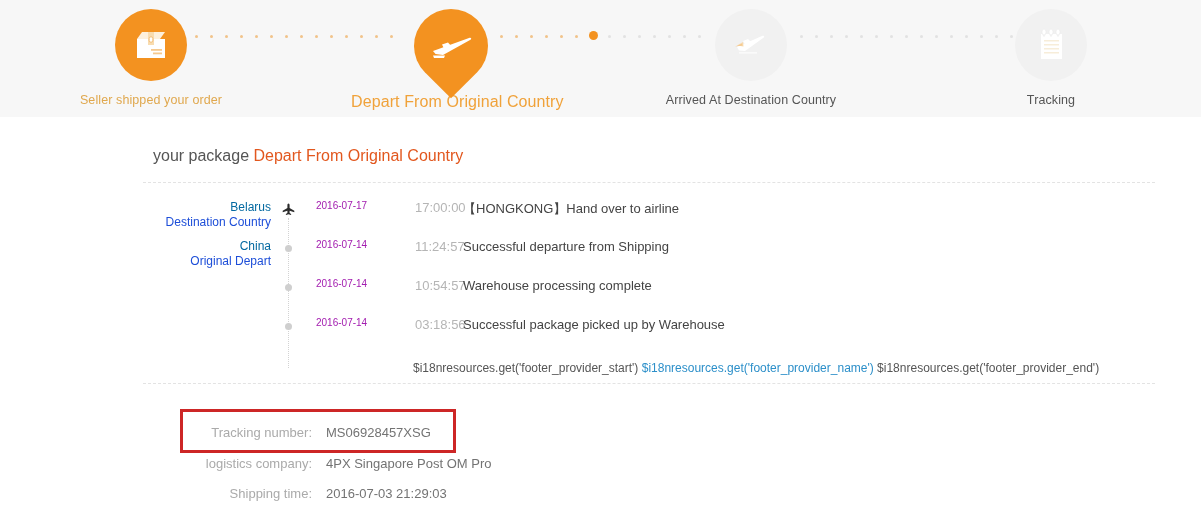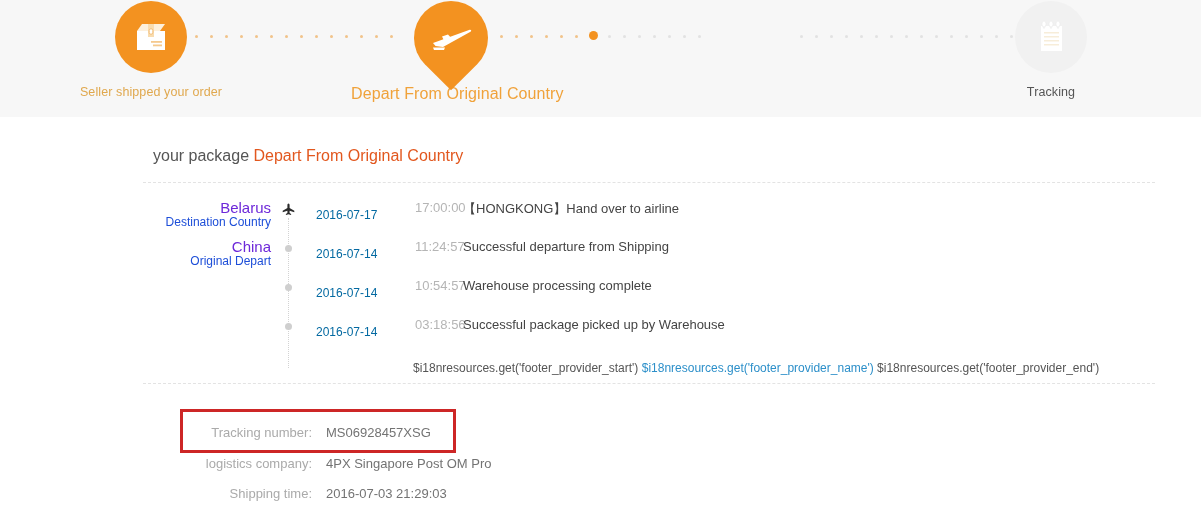--- a/index.html
+++ b/index.html
@@ -17,21 +17,21 @@
 
   
   #progress-header {
     position: absolute;
     left: 0; top: 0;
     width: 1201px; height: 117px;
     background: #f7f7f7;
   }
   .step {
     position: absolute;
-    top: 0;
+    top: 8px;
     width: 200px;
     text-align: center;
   }
   .step-icon-wrap {
     position: relative;
     height: 80px;
     display: flex;
     align-items: flex-start;
     justify-content: center;
   }
@@ -134,21 +134,21 @@
     height: 39px;
   }
   .tl-country {
     position: absolute;
     right: calc(100% - 128px);
     top: 0;
     text-align: right;
     width: 140px;
   }
   .tl-country .c-name {
-    font-size: 15px; color: #6d28d9;
+    font-size: 12px; color: #0369a1;
     line-height: 15px;
     white-space: nowrap;
   }
   .tl-country .c-sub {
     font-size: 12px; color: #1d4ed8;
     line-height: 15px;
     white-space: nowrap;
     text-align: right;
   }
   .tl-marker {
@@ -156,22 +156,22 @@
     left: 139px; top: 3px;
     width: 13px; height: 13px;
     display: flex; align-items: center; justify-content: center;
   }
   .tl-marker .dot {
     width: 7px; height: 7px; border-radius: 50%;
     background: #cfcfcf;
   }
   .tl-date {
     position: absolute;
-    left: 173px; top: 8px;
-    font-size: 12px; color: #0369a1;
+    left: 173px; top: 0;
+    font-size: 10px; color: #a21caf;
     white-space: nowrap;
   }
   .tl-time {
     position: absolute;
     left: 272px; top: 0;
     font-size: 13px; color: #b5b5b5;
     white-space: nowrap;
   }
   .tl-desc {
     position: absolute;
@@ -303,20 +303,34 @@
             <path d="M4 23 L40 10 C42 9.3 43 10.6 41.5 11.8 L14 27 L6.5 26 Z" fill="#fff"></path>
             <path d="M13 16.5 L19 14.5 L23.5 19.5 L16 22.5 Z" fill="#fff"></path>
             <path d="M4 27.5 L16 27.5 L15 30 L5 30 Z" fill="#fff"></path>
           </svg>
         </span>
       </div>
     </div>
     <div class="step-label active">Depart From Original Country</div>
   </div>
 
+  <div class="step" style="left:651px;">
+    <div class="step-icon-wrap">
+      <div class="circle dim">
+        <svg width="44" height="36" viewBox="0 0 44 36">
+          <path d="M8 20 L33 9 C35 8.2 36 9.6 34.5 10.8 L16 24 L10 23.5 Z" fill="#fff"></path>
+          <path d="M14 14 L19 12 L24 17 L17.5 20 Z" fill="#fff"></path>
+          <path d="M8 18.5 L14 15 L14.5 19.5 Z" fill="#f7d9ad"></path>
+          <path d="M6 19.5 L13 16.8 L13.3 18.6 Z" fill="#f5c98e"></path>
+          <rect x="10" y="25" width="18" height="1.6" fill="#fafafa"></rect>
+        </svg>
+      </div>
+    </div>
+    <div class="step-label inactive">Arrived At Destination Country</div>
+  </div>
 
   <div class="step" style="left:951px;">
     <div class="step-icon-wrap">
       <div class="circle dim">
         <svg width="40" height="40" viewBox="0 0 40 40">
           <rect x="10" y="9" width="21" height="25" fill="#fff"></rect>
           <path d="M13 5.5 v5" stroke="#f3f3f3" stroke-width="2.4" fill="none" stroke-linecap="round"></path>
           <path d="M20 5.5 v5" stroke="#f3f3f3" stroke-width="2.4" fill="none" stroke-linecap="round"></path>
           <path d="M27 5.5 v5" stroke="#f3f3f3" stroke-width="2.4" fill="none" stroke-linecap="round"></path>
           <ellipse cx="13" cy="7" rx="2.1" ry="3" fill="#fff" stroke="#ededed" stroke-width="0.8"></ellipse>

